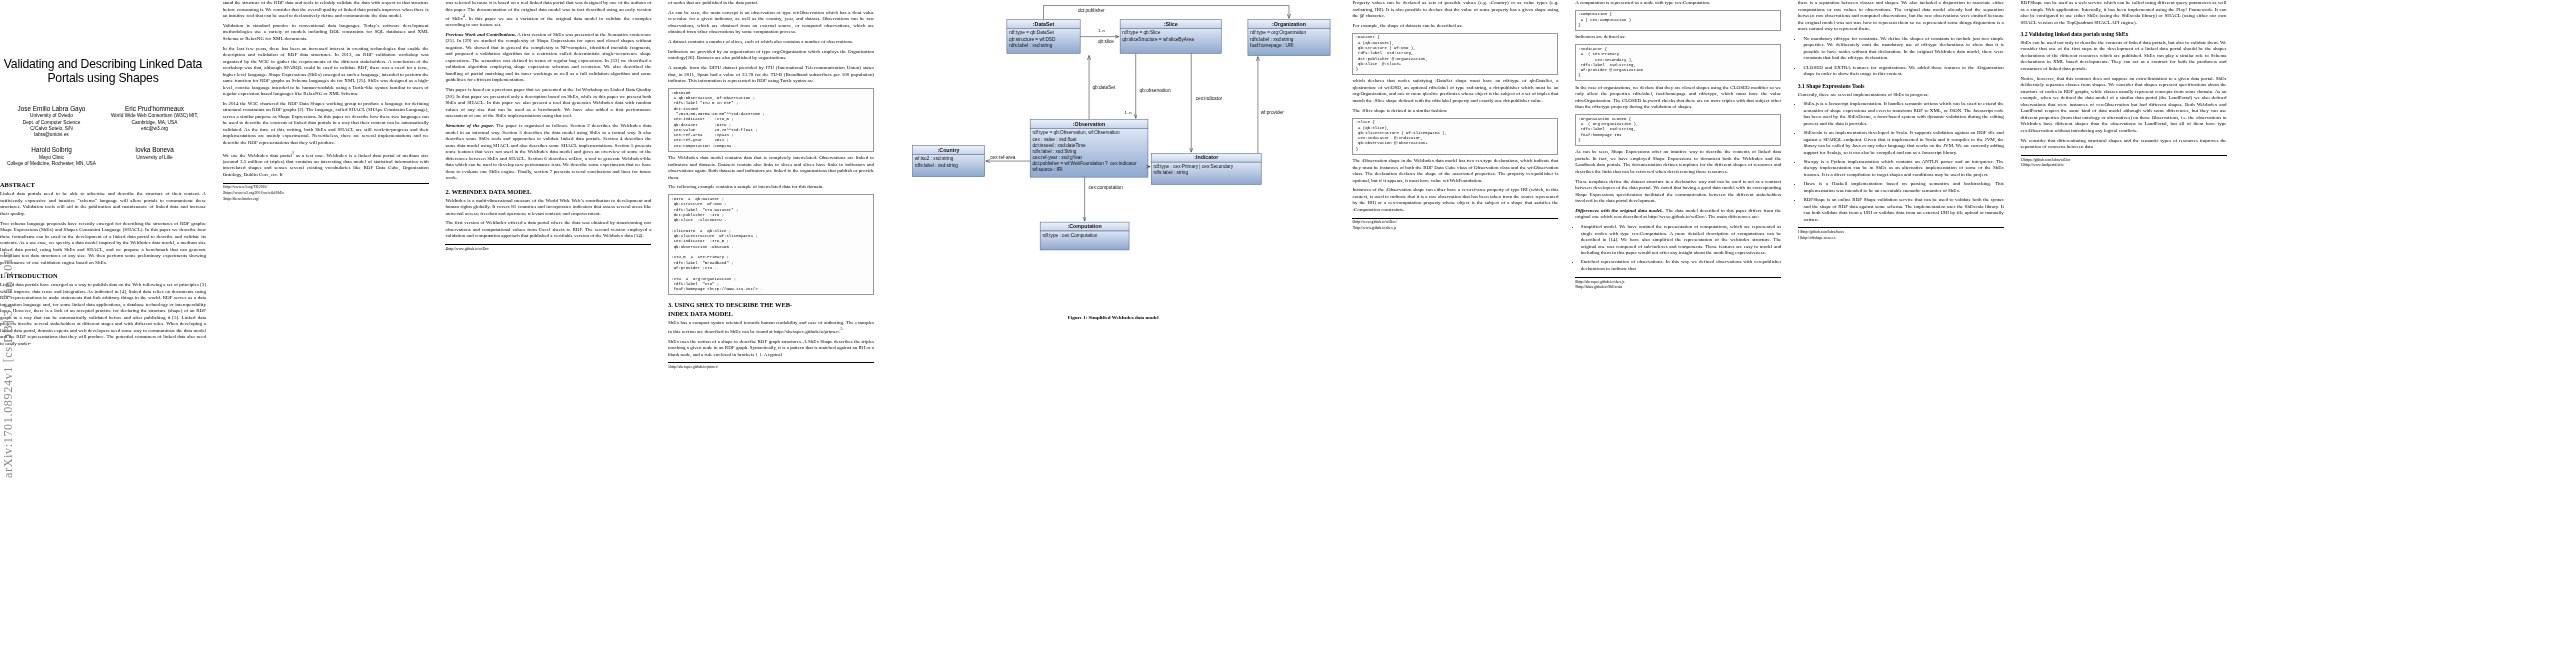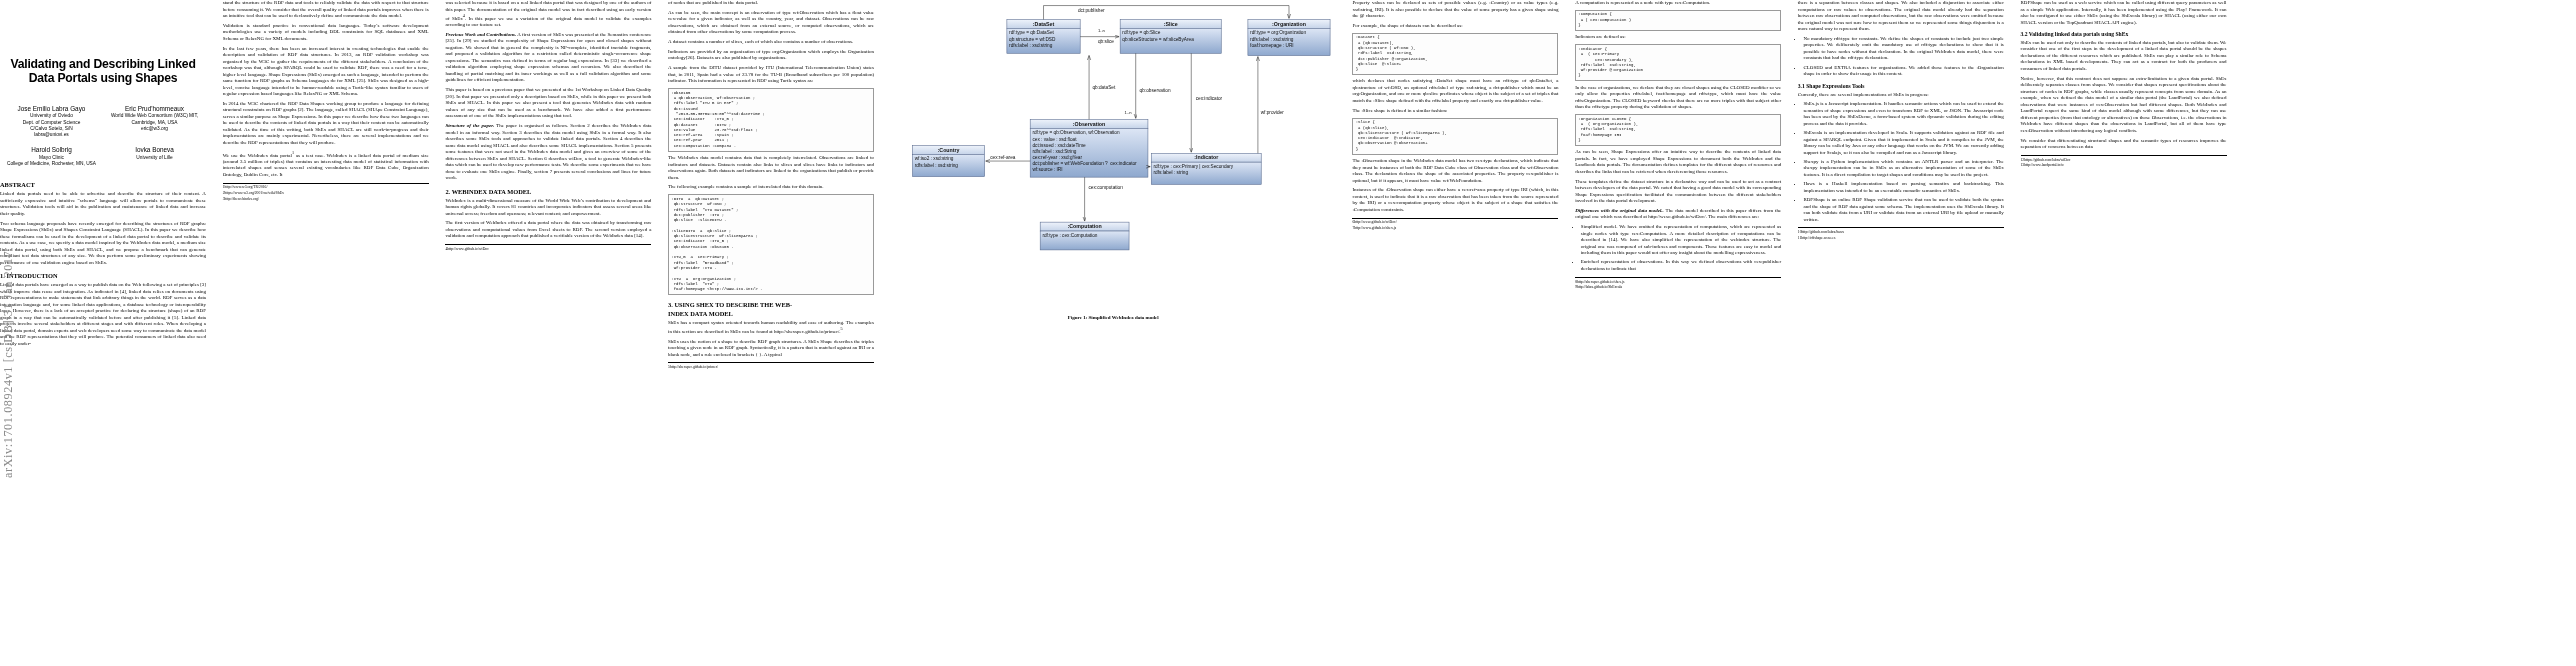--- a/index.html
+++ b/index.html
@@ -16,21 +16,21 @@
     letter-spacing:0.6px;white-space:nowrap;
   }
   .col{
     width:206px;margin-right:16.7px;
     font-size:5px;line-height:1.30;text-align:justify;
     hyphens:auto;
   }
   .col:first-of-type{margin-left:24.5px;}
   .title{
     font-family:"Liberation Sans","DejaVu Sans",sans-serif;
-    font-weight:bold;font-size:12.2px;line-height:1.14;text-align:center;
+    font-weight:normal;font-size:12.2px;line-height:1.14;text-align:center;
     margin:58px 0 0 0;letter-spacing:-0.2px;
   }
   .authors{margin-top:19px;display:flex;flex-wrap:wrap;}
   .author{width:50%;text-align:center;font-family:"Liberation Sans",sans-serif;margin-bottom:7.8px;}
   .author .nm{font-size:6.4px;line-height:1.35;}
   .author .af{font-size:4.8px;line-height:1.30;}
   h2.sec{
     font-family:"Liberation Serif",serif;font-weight:bold;
     font-size:6.4px;margin:6.1px 0 1.7px 0;text-align:left;
   }

